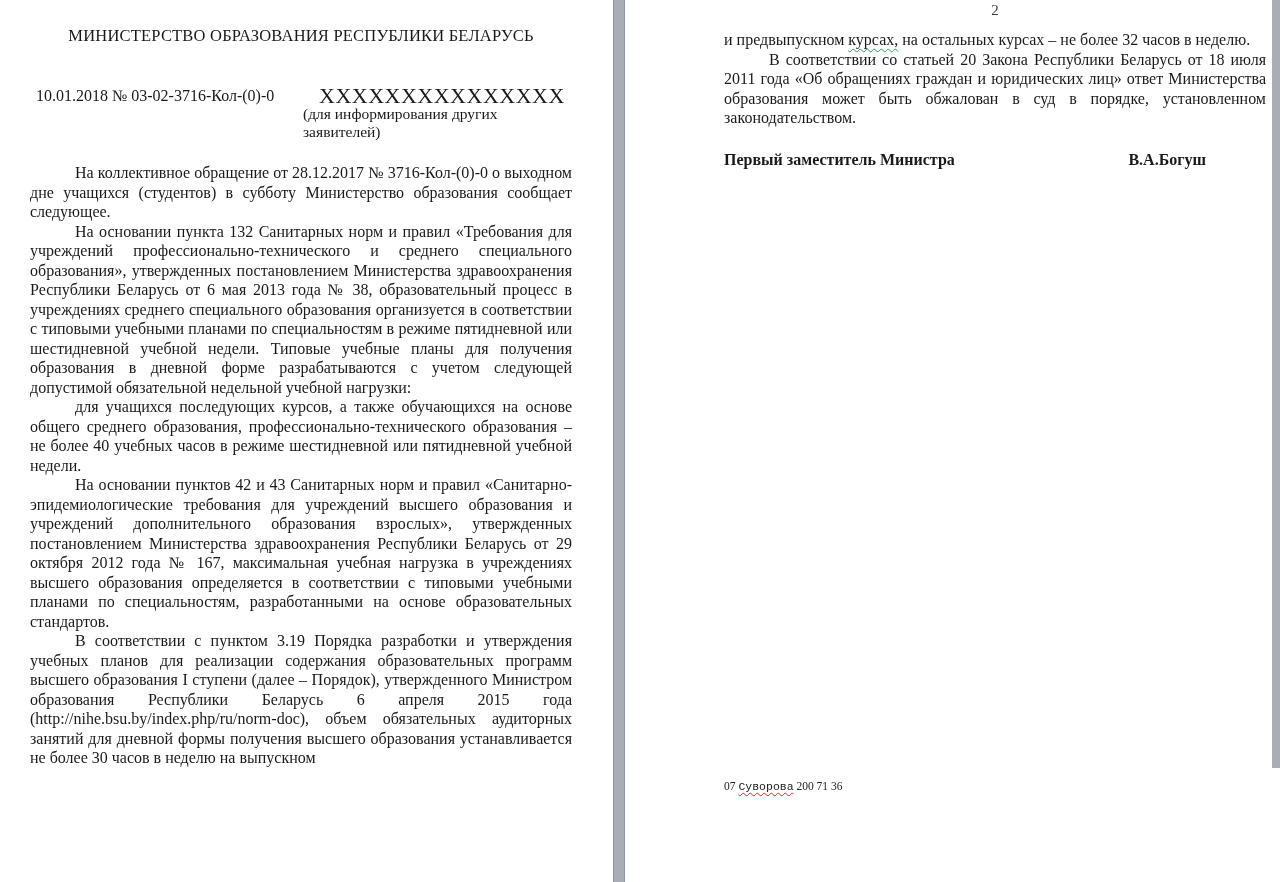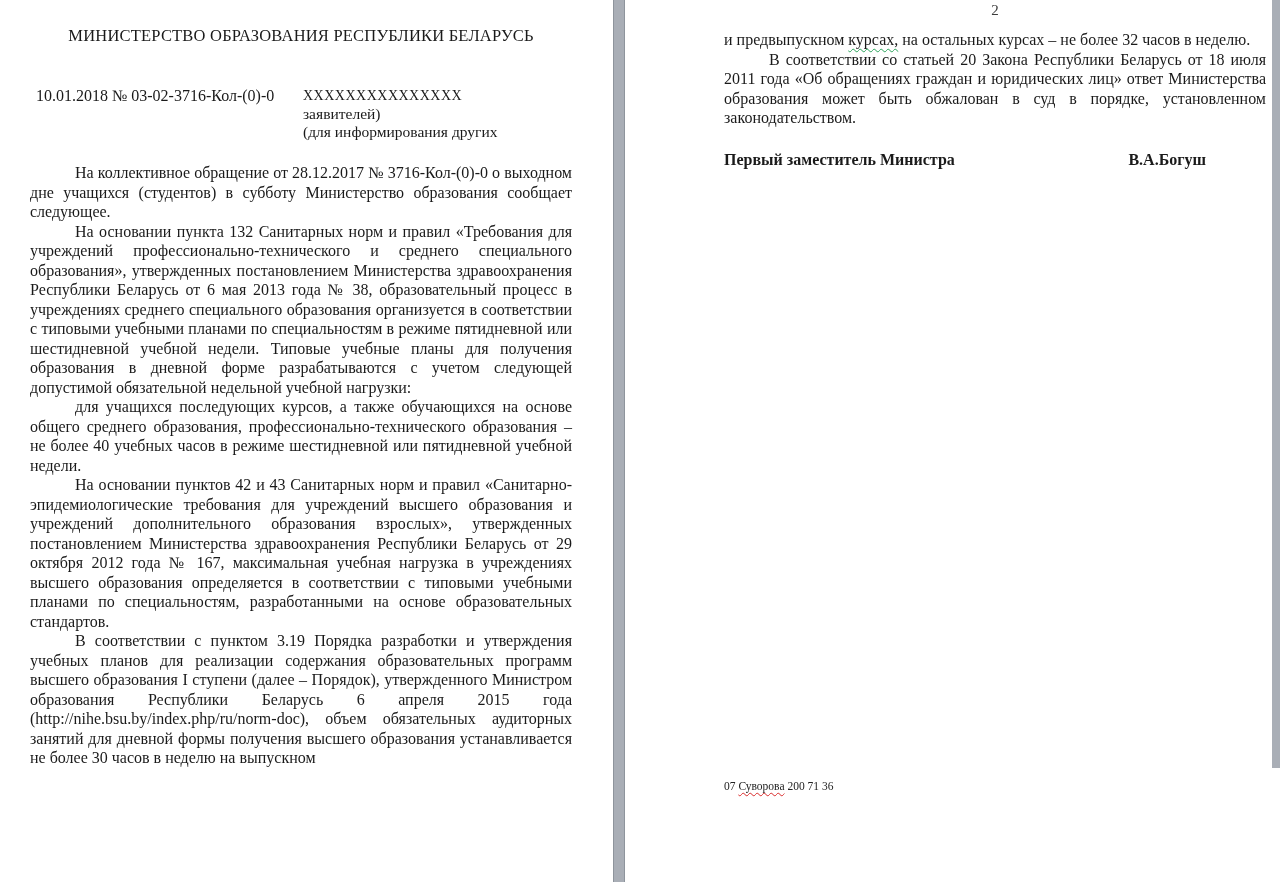--- a/index.html
+++ b/index.html
@@ -56,21 +56,21 @@
   }
   .ref-line {
     position: absolute;
     top: 86px; left: 0;
     width: 100%;
     font-size: 16px;
     line-height: 19px;
   }
   .ref-no { position: absolute; left: 6px; top: 0; white-space: nowrap; }
   .addressee-block { position: absolute; left: 273px; top: 0; width: 269px; }
-  .addressee-x { font-size: 14px; letter-spacing: 0.5px; }
+  .addressee-x { font-size: 22px; letter-spacing: 0.5px; margin-left: 16px; }
   .addressee-note { font-size: 15.5px; line-height: 17.5px; }
 
   .body-text {
     position: absolute;
     left: 0;
     width: 100%;
     font-size: 16px;
     line-height: 19.5px;
     text-align: justify;
   }
@@ -89,20 +89,21 @@
   }
   .squiggle-green {
     text-decoration: underline wavy #2aa35a 1px;
     text-underline-offset: 3px;
     text-decoration-skip-ink: none;
   }
   .squiggle-red {
     text-decoration: underline wavy #d92b2b 1px;
     text-underline-offset: 2px;
     text-decoration-skip-ink: none;
+    font-family: Liberation Mono, monospace;
   }
   .signature-row {
     display: flex;
     justify-content: space-between;
     margin-top: 22px;
     padding-right: 60px;
     text-indent: 0 !important;
     font-weight: bold;
   }
   .signature-row span { text-indent: 0; }
@@ -120,22 +121,22 @@
 <div class="stage">
 
   <div class="page page-left">
     <div class="text-area">
       <div class="doc-title">МИНИСТЕРСТВО ОБРАЗОВАНИЯ РЕСПУБЛИКИ БЕЛАРУСЬ</div>
 
       <div class="ref-line">
         <span class="ref-no">10.01.2018 № 03-02-3716-Кол-(0)-0</span>
         <div class="addressee-block">
           <div class="addressee-x">XXXXXXXXXXXXXXX</div>
+          <div class="addressee-note">(для информирования других</div>
           <div class="addressee-note">заявителей)</div>
-          <div class="addressee-note">(для информирования других</div>
         </div>
       </div>
 
       <div class="body-text">
         <p>На коллективное обращение от 28.12.2017 № 3716-Кол-(0)-0 о выходном дне учащихся (студентов) в субботу Министерство образования сообщает следующее.</p>
         <p>На основании пункта 132 Санитарных норм и правил «Требования для учреждений профессионально-технического и среднего специального образования», утвержденных постановлением Министерства здравоохранения Республики Беларусь от 6 мая 2013 года № 38, образовательный процесс в учреждениях среднего специального образования организуется в соответствии с типовыми учебными планами по специальностям в режиме пятидневной или шестидневной учебной недели. Типовые учебные планы для получения образования в дневной форме разрабатываются с учетом следующей допустимой обязательной недельной учебной нагрузки:</p>
         <p>для учащихся последующих курсов, а также обучающихся на основе общего среднего образования, профессионально-технического образования – не более 40 учебных часов в режиме шестидневной или пятидневной учебной недели.</p>
         <p>На основании пунктов 42 и 43 Санитарных норм и правил «Санитарно-эпидемиологические требования для учреждений высшего образования и учреждений дополнительного образования взрослых», утвержденных постановлением Министерства здравоохранения Республики Беларусь от 29 октября 2012 года № 167, максимальная учебная нагрузка в учреждениях высшего образования определяется в соответствии с типовыми учебными планами по специальностям, разработанными на основе образовательных стандартов.</p>
         <p>В соответствии с пунктом 3.19 Порядка разработки и утверждения учебных планов для реализации содержания образовательных программ высшего образования I ступени (далее – Порядок), утвержденного Министром образования Республики Беларусь 6 апреля 2015 года (http://nihe.bsu.by/index.php/ru/norm-doc), объем обязательных аудиторных занятий для дневной формы получения высшего образования устанавливается не более 30 часов в неделю на выпускном</p>
       </div>

